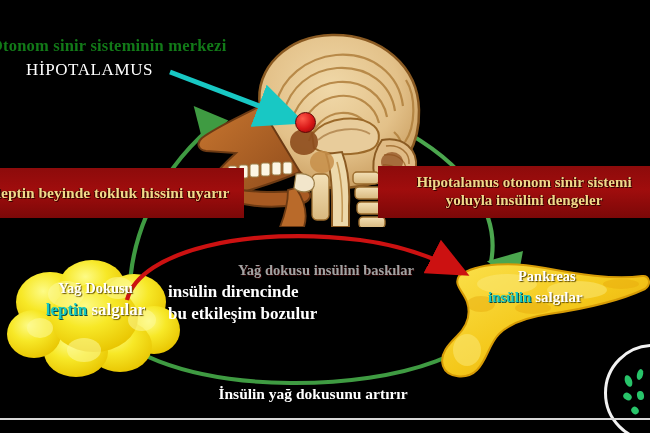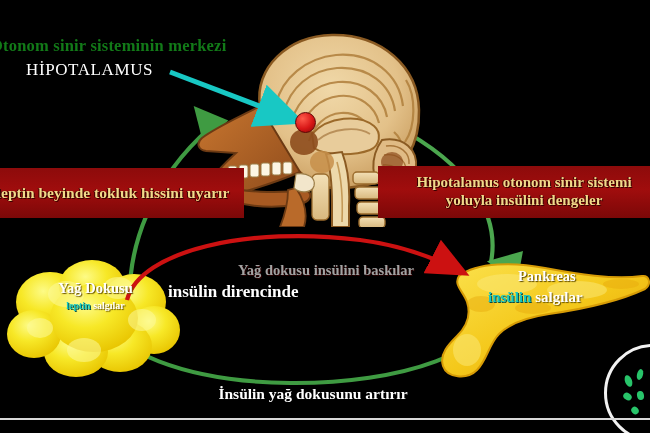--- a/index.html
+++ b/index.html
@@ -43,21 +43,21 @@
     position:absolute;left:196px;top:22px;width:240px;height:205px;z-index:3;
   }
 
   
   #fat-wrap{ position:absolute;left:6px;top:258px;width:178px;height:120px;z-index:4;}
   #fat-label{
     position:absolute;left:8px;top:280px;width:175px;z-index:8;text-align:center;
     font-weight:bold;pointer-events:none;
   }
   #fat-label .t1{ display:block;color:#ffffff;font-size:14.5px;text-shadow:1px 1px 1px #6a5500;}
-  #fat-label .t2{ display:block;margin-top:3px;font-size:10px;}
+  #fat-label .t2{ display:block;margin-top:3px;font-size:17px;}
   .cyanword{ color:#17c7c0;text-shadow:1px 1px 0 #064b48;}
   .whiteword{ color:#ffffff;text-shadow:1px 1px 1px #6a5500;}
 
   
   #panc-wrap{ position:absolute;left:437px;top:258px;width:215px;height:125px;z-index:4;}
   #panc-label{
     position:absolute;left:470px;top:268px;width:180px;z-index:8;
     font-weight:bold;pointer-events:none;text-align:left;margin-left:18px;
   }
   #panc-label .t1{ display:block;color:#ffffff;font-size:14.5px;text-shadow:1px 1px 1px #5d4a00;padding-left:30px;}
@@ -296,20 +296,21 @@
     <span>Hipotalamus otonom sinir sistemi</span>
     <span>yoluyla insülini dengeler</span>
   </div>
 
   <div id="head-auto">Otonom sinir sisteminin merkezi</div>
   <div id="head-hypo">HİPOTALAMUS</div>
 
   <div id="mid-red">Yağ  dokusu insülini baskılar</div>
   <div id="mid-white">
     <div>insülin direncinde</div>
+    <div>bu etkileşim bozulur</div>
   </div>
 
   <div id="bottom-green">İnsülin yağ dokusunu artırır</div>
 
   <div id="inset-circle">
     <span class="speck" style="left:18px;top:28px;width:7px;height:12px;transform:rotate(-20deg);"></span>
     <span class="speck" style="left:30px;top:22px;width:6px;height:11px;transform:rotate(15deg);"></span>
     <span class="speck" style="left:16px;top:46px;width:9px;height:7px;transform:rotate(35deg);"></span>
     <span class="speck" style="left:30px;top:44px;width:7px;height:9px;transform:rotate(-10deg);"></span>
     <span class="speck" style="left:24px;top:60px;width:8px;height:7px;transform:rotate(50deg);"></span>

